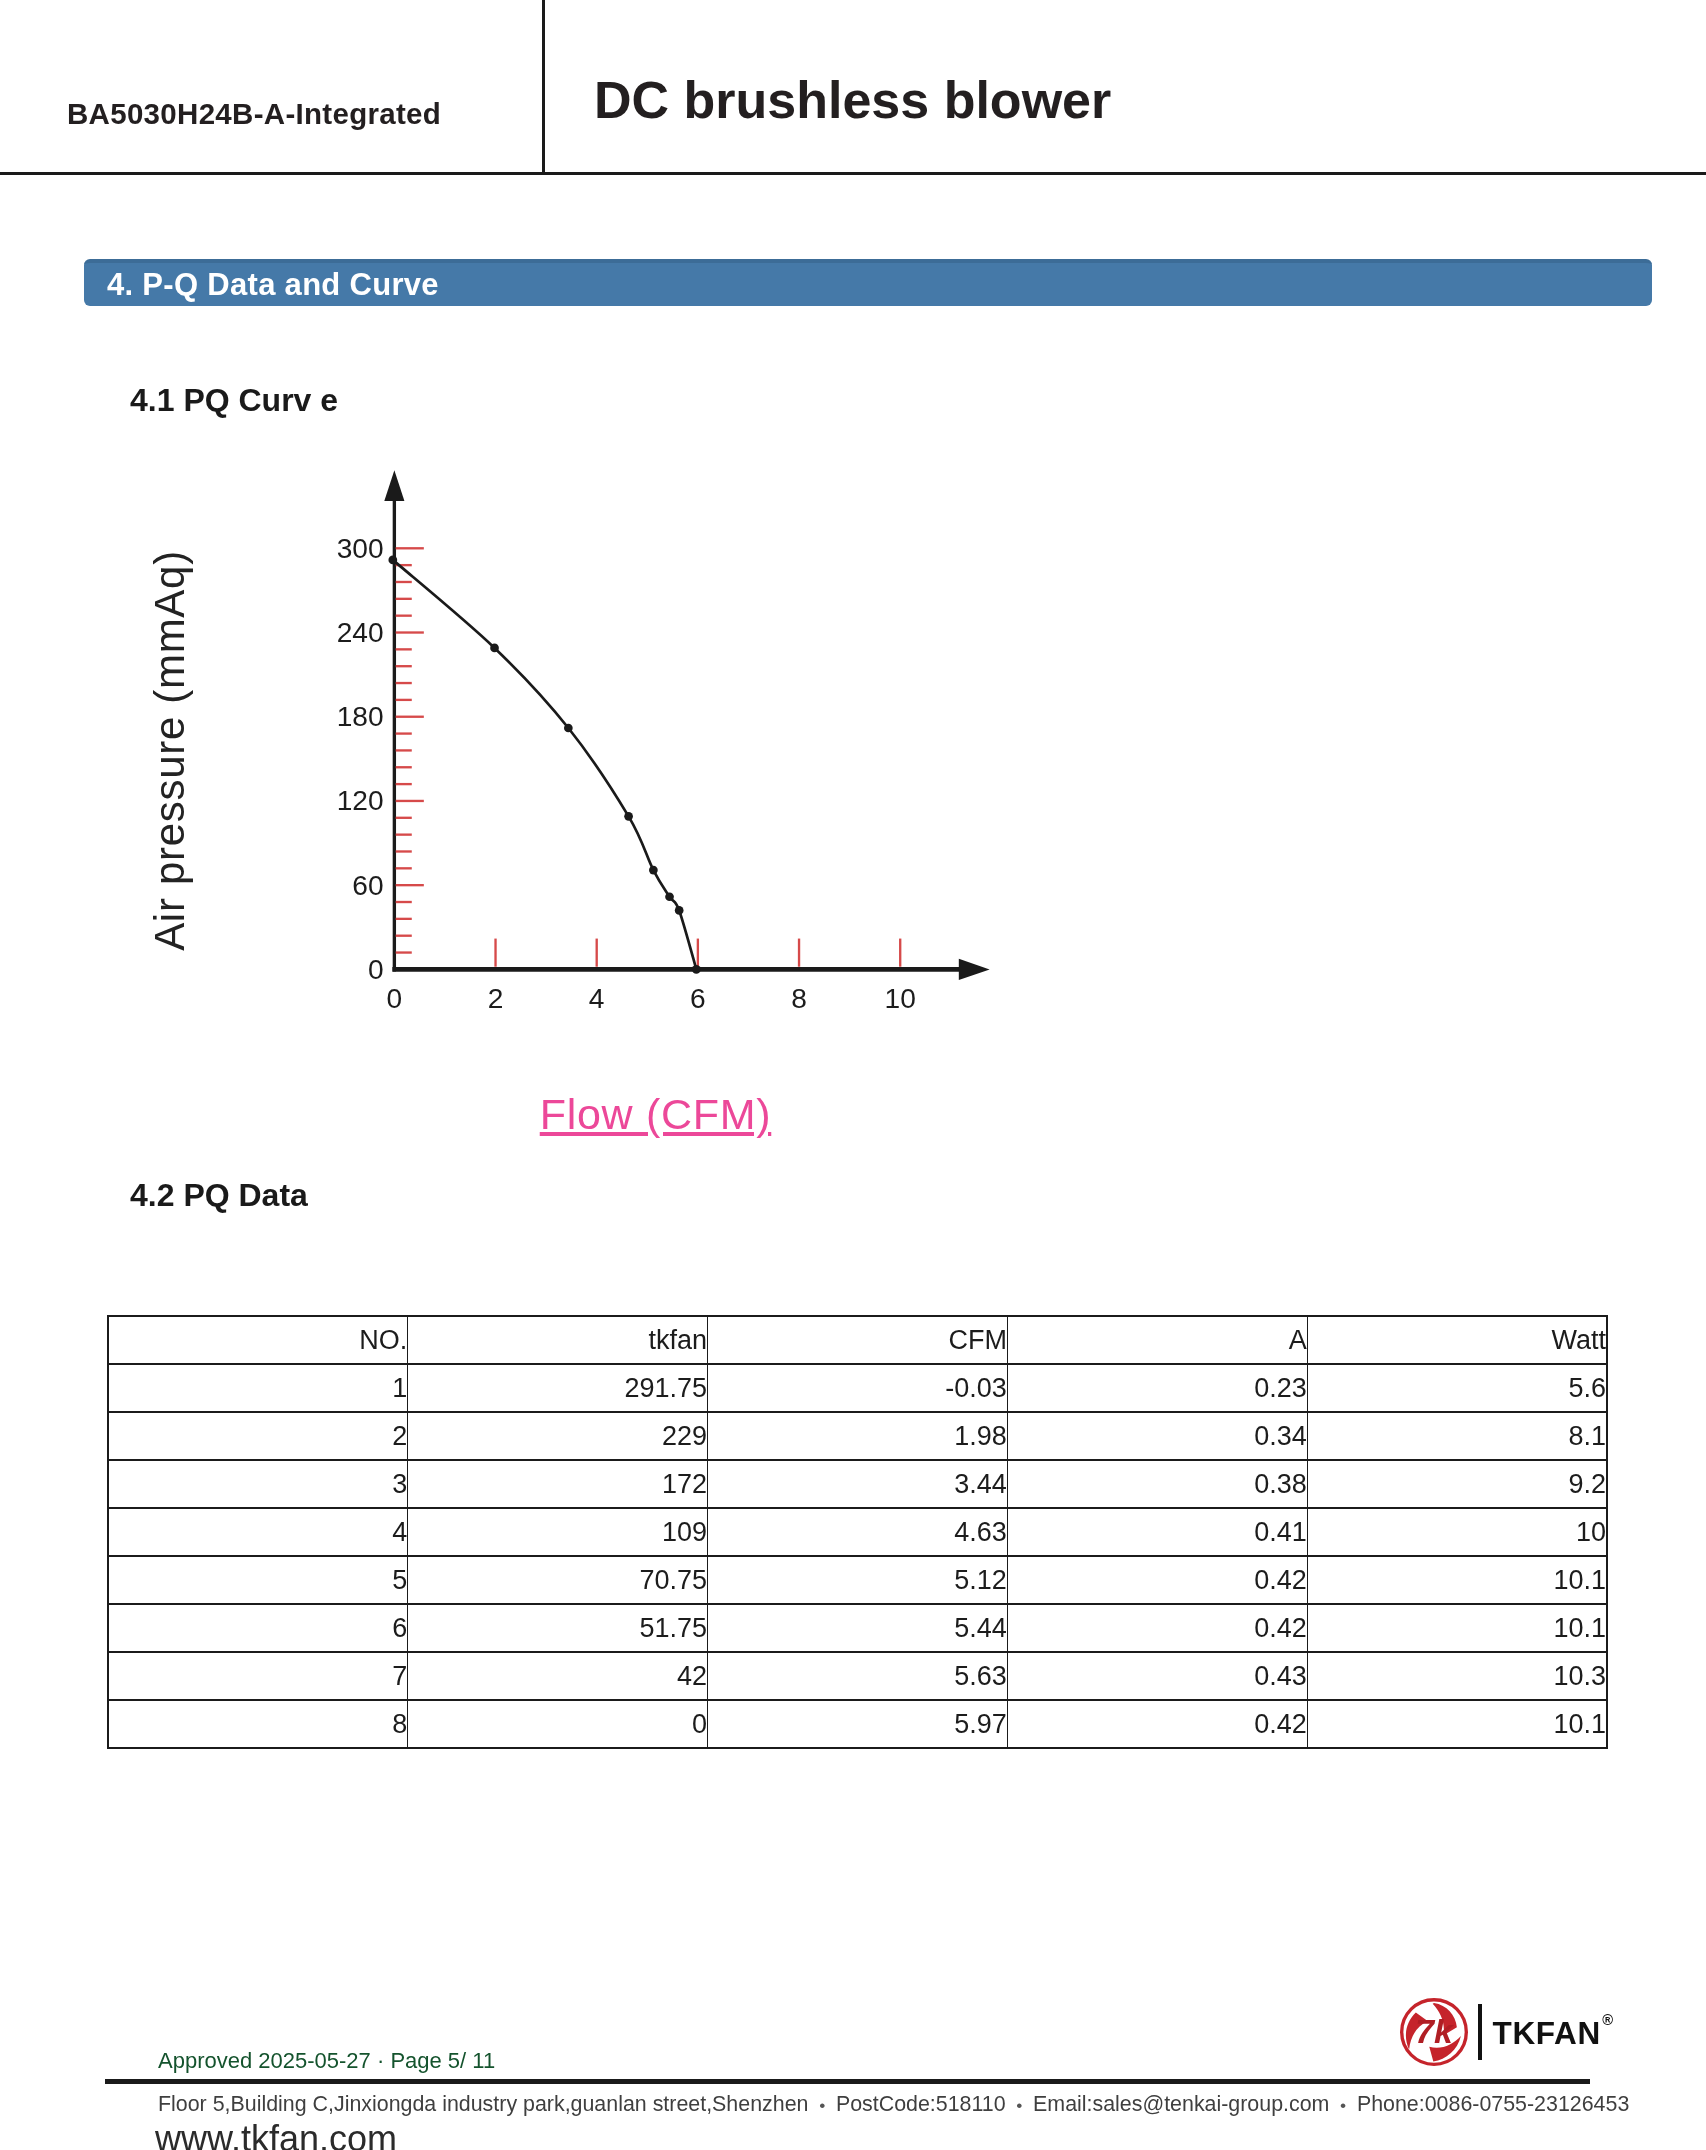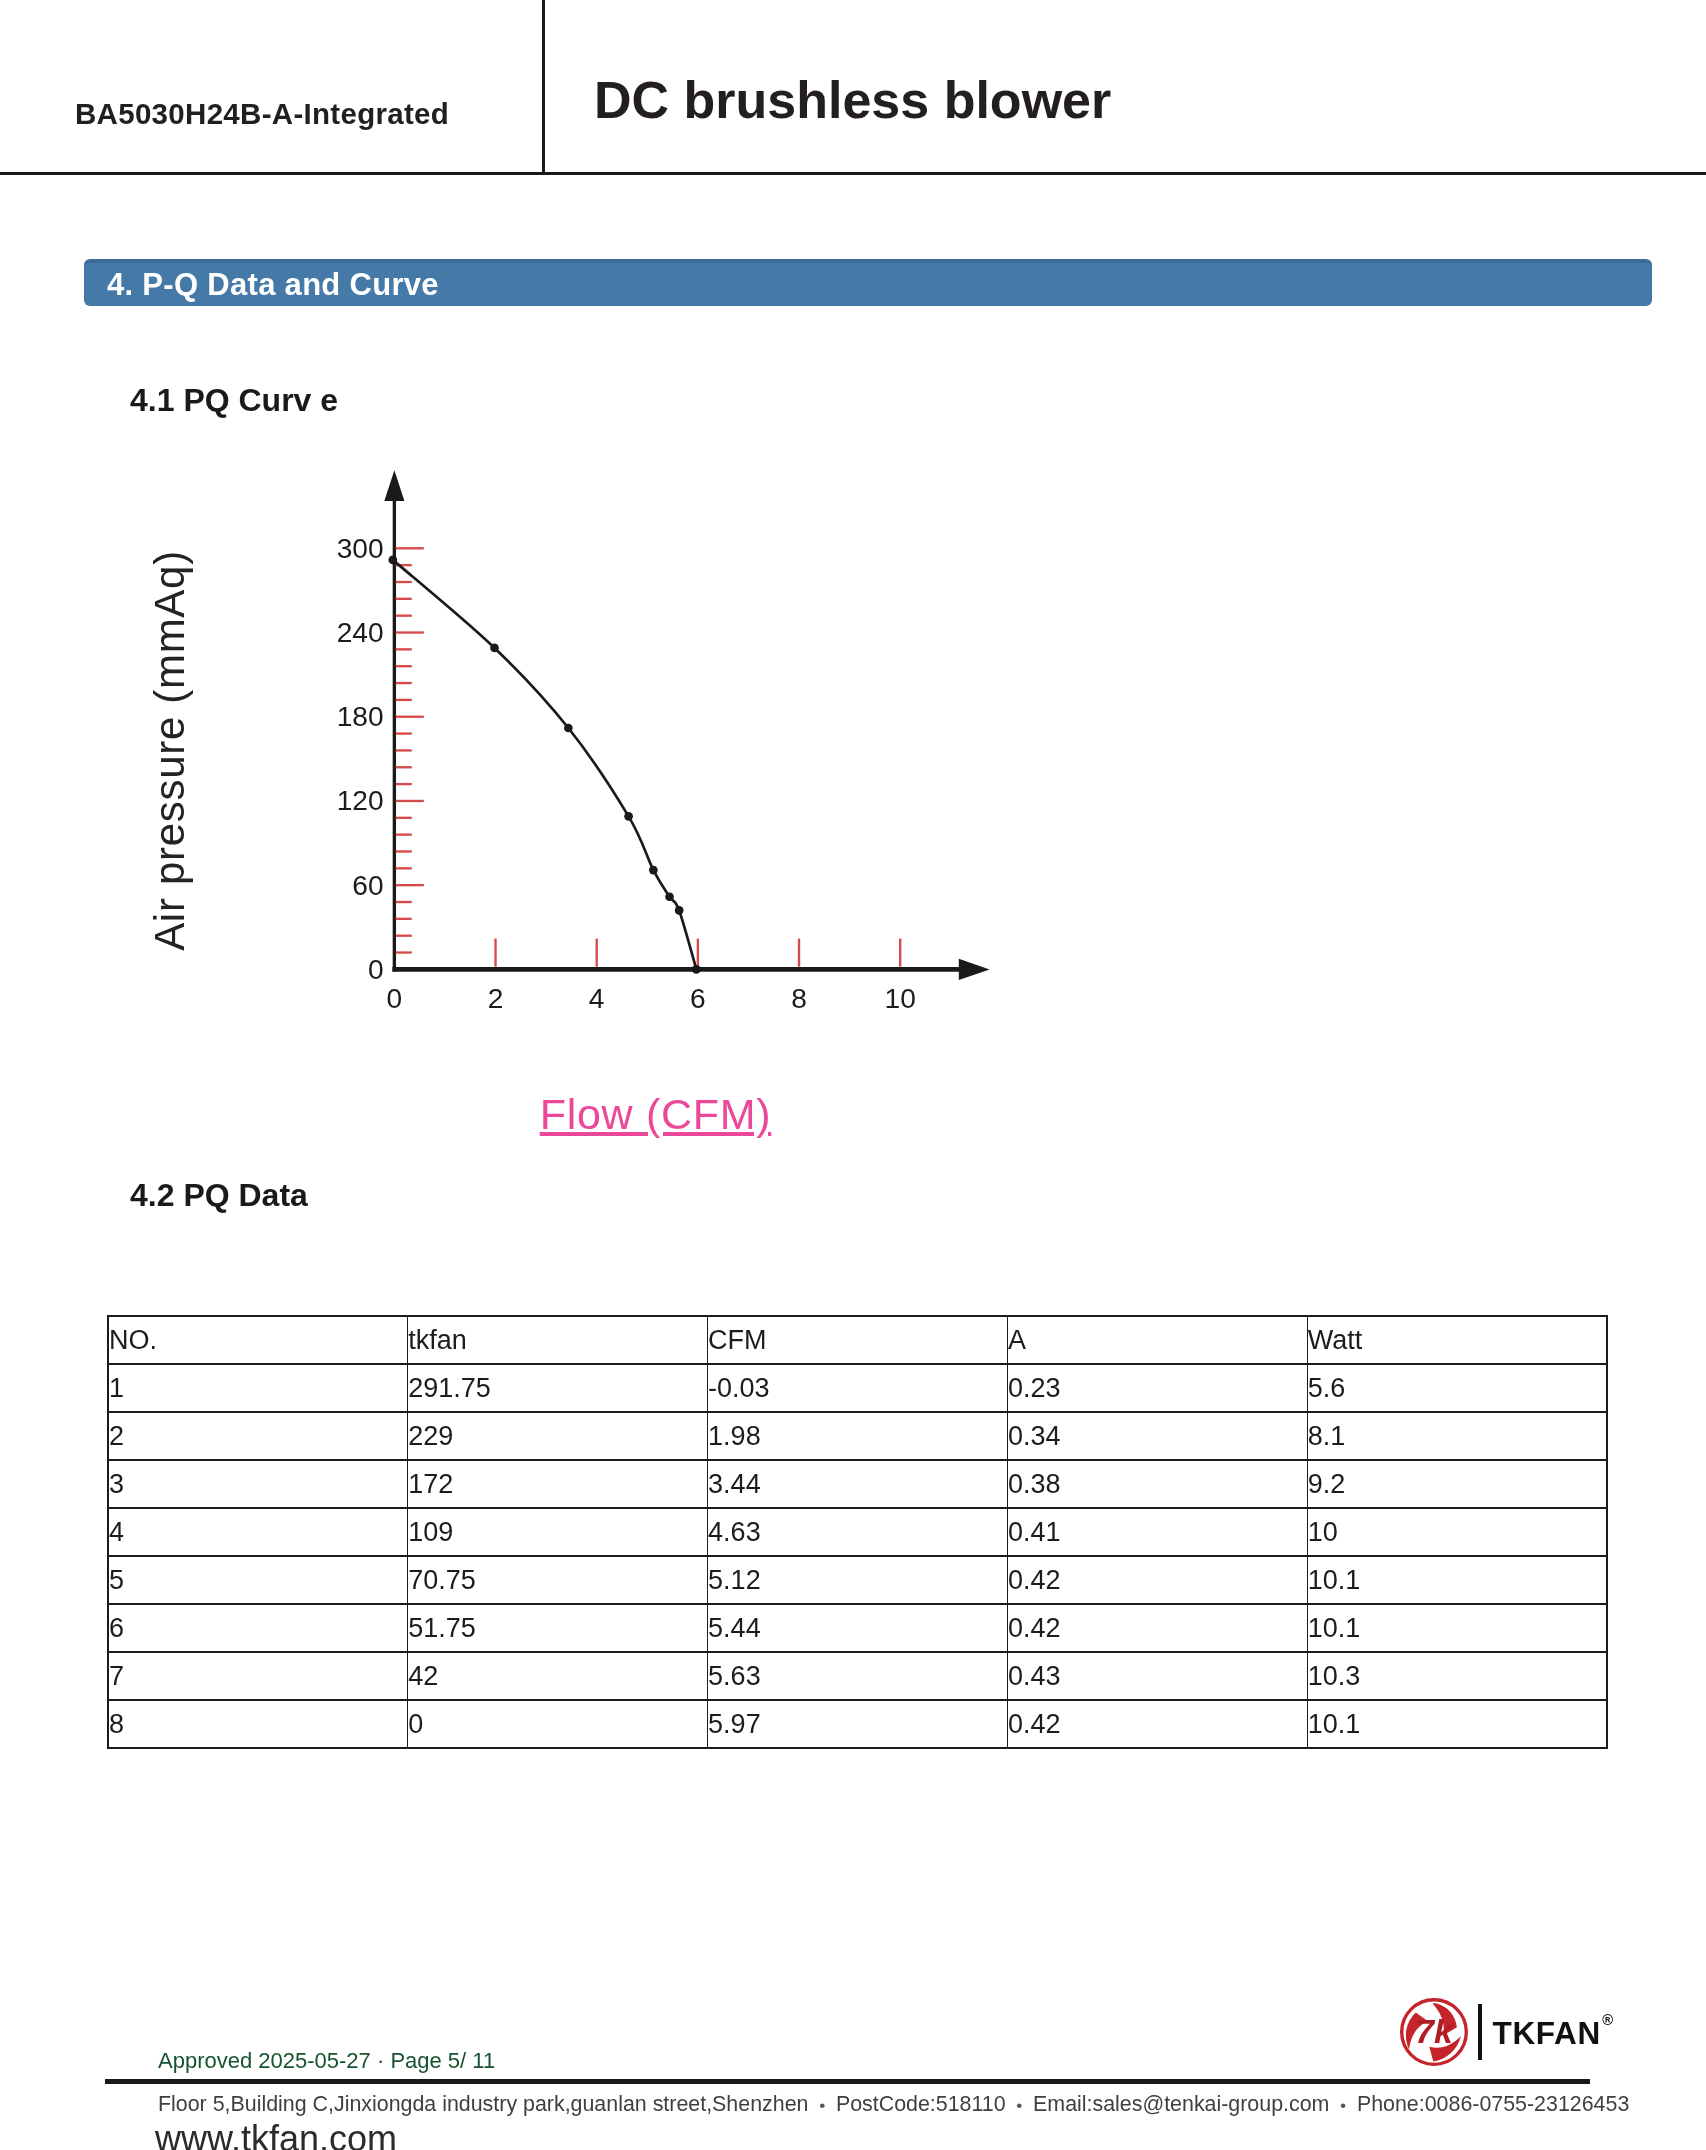--- a/index.html
+++ b/index.html
@@ -3,21 +3,21 @@
 <meta charset="utf-8">
 <style>
   * { margin:0; padding:0; box-sizing:border-box; }
   html,body { background:#ffffff; }
   body {
     width:1706px; height:2151px; position:relative; overflow:hidden;
     font-family:"Liberation Sans","DejaVu Sans",sans-serif; color:#1f1f1f;
   }
   
   .model-no {
-    position:absolute; left:75px; top:97px;
+    position:absolute; left:67px; top:97px;
     font-size:29.5px; font-weight:bold; letter-spacing:0.3px; color:#231f20;
   }
   .doc-title {
     position:absolute; left:594px; top:70px;
     font-size:52px; font-weight:bold; color:#231f20;
   }
   .header-divider {
     position:absolute; left:542px; top:0; width:2.7px; height:172px; background:#1a1a1a;
   }
   .header-rule {
@@ -53,21 +53,21 @@
   }
   
   table.pq {
     position:absolute; left:107px; top:1315px; width:1501px;
     border-collapse:collapse; table-layout:fixed;
     border:2px solid #1b1b1b;
   }
   table.pq th, table.pq td {
     border-left:1.3px solid #1b1b1b; border-right:1.3px solid #1b1b1b;
     border-top:2px solid #1b1b1b; border-bottom:2px solid #1b1b1b;
-    height:48px; text-align:left; vertical-align:middle;
+    height:48px; text-align:right; vertical-align:middle;
     font-size:27px; font-weight:400; color:#1c1c1c;
   }
   
   .approved {
     position:absolute; left:158px; top:2048px; font-size:22px; color:#14532d;
   }
   .brand { position:absolute; left:1399px; top:1997px; display:flex; align-items:center; }
   .brand-icon { width:70px; height:70px; }
   .brand-bar { width:3.4px; height:56px; background:#111; margin-left:9.4px; }
   .brand-name {

